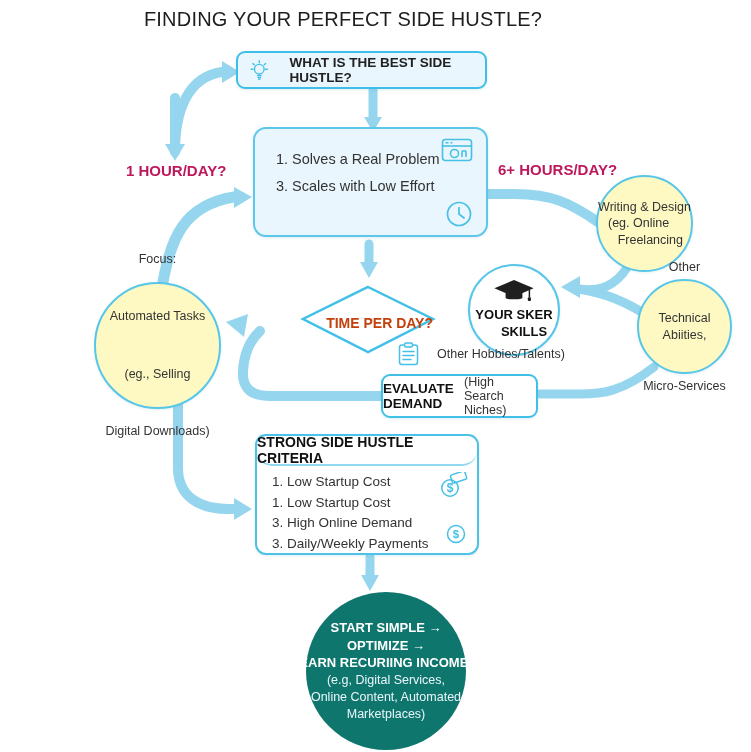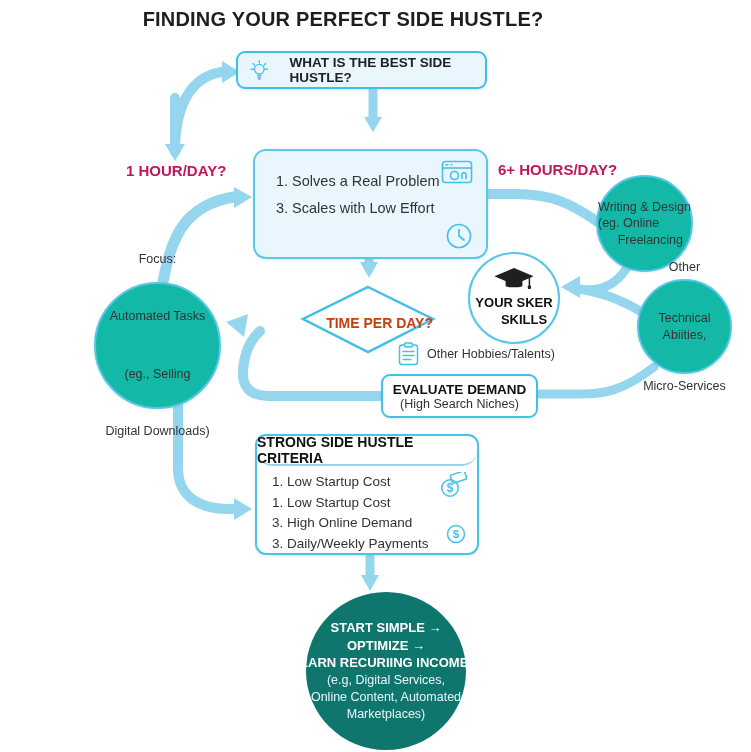--- a/index.html
+++ b/index.html
@@ -5,62 +5,62 @@
   html,body{margin:0;padding:0;background:#fff;}
   .canvas{
     position:relative;width:751px;height:752px;background:#ffffff;overflow:hidden;
     font-family:"Liberation Sans",sans-serif;color:#2a2a2a;
   }
   .abs{position:absolute;}
   svg.connectors{position:absolute;left:0;top:0;z-index:0;}
   .node{position:absolute;z-index:2;box-sizing:border-box;}
   .title{
     position:absolute;left:0;top:8px;width:686px;text-align:center;margin:0;
-    font-size:20px;font-weight:700;letter-spacing:.2px;color:#1e1e1e;z-index:2;
+    font-size:20px;font-weight:400;letter-spacing:.2px;color:#1e1e1e;z-index:2;
   }
   .rbox{
     background:#eaf6fd;border:2.5px solid #3fbfe8;border-radius:9px;
     box-shadow:0 1px 3px rgba(60,130,160,.15);
   }
   .question-box{
     left:236px;top:51px;width:251px;height:38px;
     display:flex;align-items:center;gap:20px;padding-left:11px;
   }
   .question-box .qlabel{font-size:13.5px;font-weight:700;color:#222;}
   .criteria-box{
-    left:253px;top:149px;width:235px;height:110px;border-radius:13px;border-color:#5cc7e9;
+    left:253px;top:127px;width:235px;height:110px;border-radius:13px;border-color:#5cc7e9;
   }
   .crit-list{position:absolute;left:21px;top:17px;font-size:14.5px;line-height:27px;color:#333;}
   .win-icon{position:absolute;right:13px;top:9px;}
   .clock-icon{position:absolute;right:13px;bottom:7px;}
   .branch-label{position:absolute;z-index:2;font-size:15px;font-weight:700;color:#be185d;white-space:nowrap;}
   .lbl-left{left:126px;top:162px;}
   .lbl-right{left:498px;top:161px;}
   .circle{
-    position:absolute;z-index:2;border-radius:50%;border:2.5px solid #58c6e9;background:#14b8a6;
+    position:absolute;z-index:2;border-radius:50%;border:2.5px solid #58c6e9;background:#fef9c3;
     display:flex;flex-direction:column;align-items:center;justify-content:center;
     text-align:center;box-sizing:border-box;box-shadow:0 1px 3px rgba(60,130,160,.12);
   }
   .writing-circle{left:596px;top:175px;width:97px;height:97px;font-size:12.5px;line-height:1.33;color:#333;}
-  .writing-circle .l2{align-self:flex-start;}
+  .writing-circle .l2{align-self:flex-start;padding-left:10px;}
   .writing-circle .l3{align-self:flex-end;padding-right:8px;}
-  .skills-circle{left:468px;top:252px;width:92px;height:92px;background:#ffffff;}
+  .skills-circle{left:468px;top:264px;width:92px;height:92px;background:#ffffff;}
   .skills-circle .sk{font-size:13px;font-weight:700;color:#111;line-height:1.3;}
   .skills-circle .sk2{transform:translateX(10px);}
   .other-circle{left:637px;top:279px;width:95px;height:95px;font-size:12.5px;line-height:1.3;color:#333;gap:35px;}
   .focus-circle{left:94px;top:282px;width:127px;height:127px;font-size:12.5px;line-height:1.38;color:#333;gap:40px;}
   .diamond-label{
     left:303px;top:315px;width:130px;text-align:right;z-index:2;
     font-size:14px;font-weight:700;color:#c2410c;
   }
   .hobbies{left:398px;top:342px;z-index:2;display:flex;align-items:center;gap:8px;}
-  .hobbies .htext{font-size:12.5px;color:#333;}
+  .hobbies .htext{font-size:12.5px;color:#333;margin-left:10px;}
   .evaluate-box{
     left:381px;top:374px;width:157px;height:44px;background:#fff;border-color:#41c0e7;
-    display:flex;flex-direction:column;align-items:center;justify-content:center;
+    display:flex;flex-direction:row;align-items:center;justify-content:center;
   }
   .evaluate-box .e1{font-size:13.5px;font-weight:700;color:#111;}
   .evaluate-box .e2{font-size:12.5px;color:#333;}
   .strong-box{
     left:255px;top:434px;width:224px;height:121px;background:#fff;border-color:#4cc2e7;border-radius:11px;
   }
   .strong-box .shead{
     height:28px;display:flex;align-items:center;justify-content:center;
     font-size:14px;font-weight:700;color:#111;border-bottom:2px solid #8fd8f0;border-radius:15px;
   }

